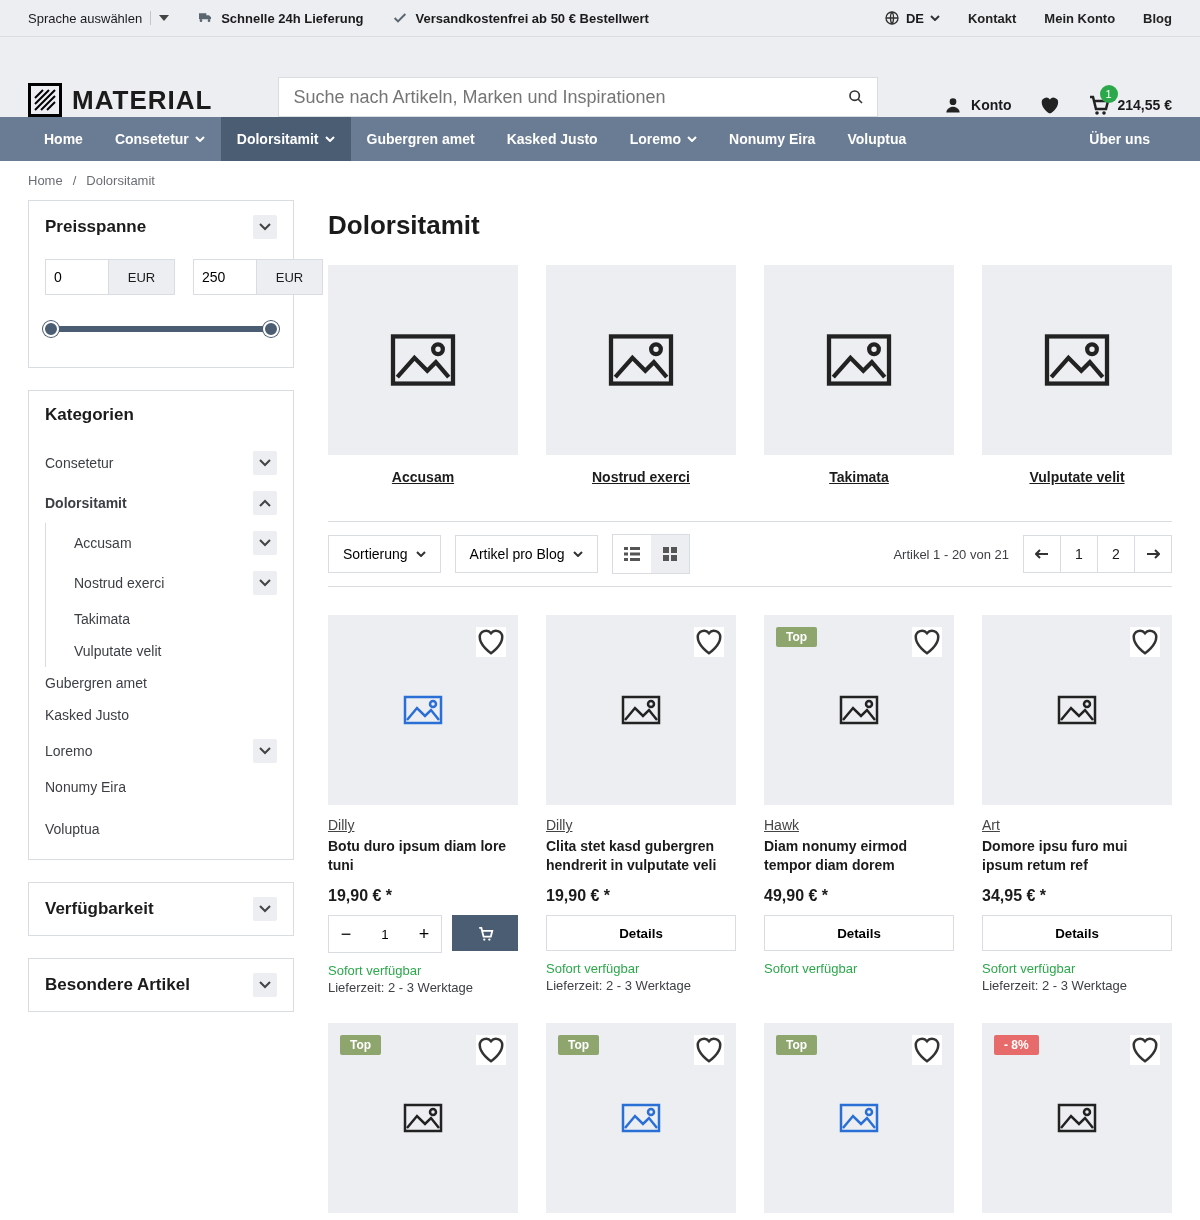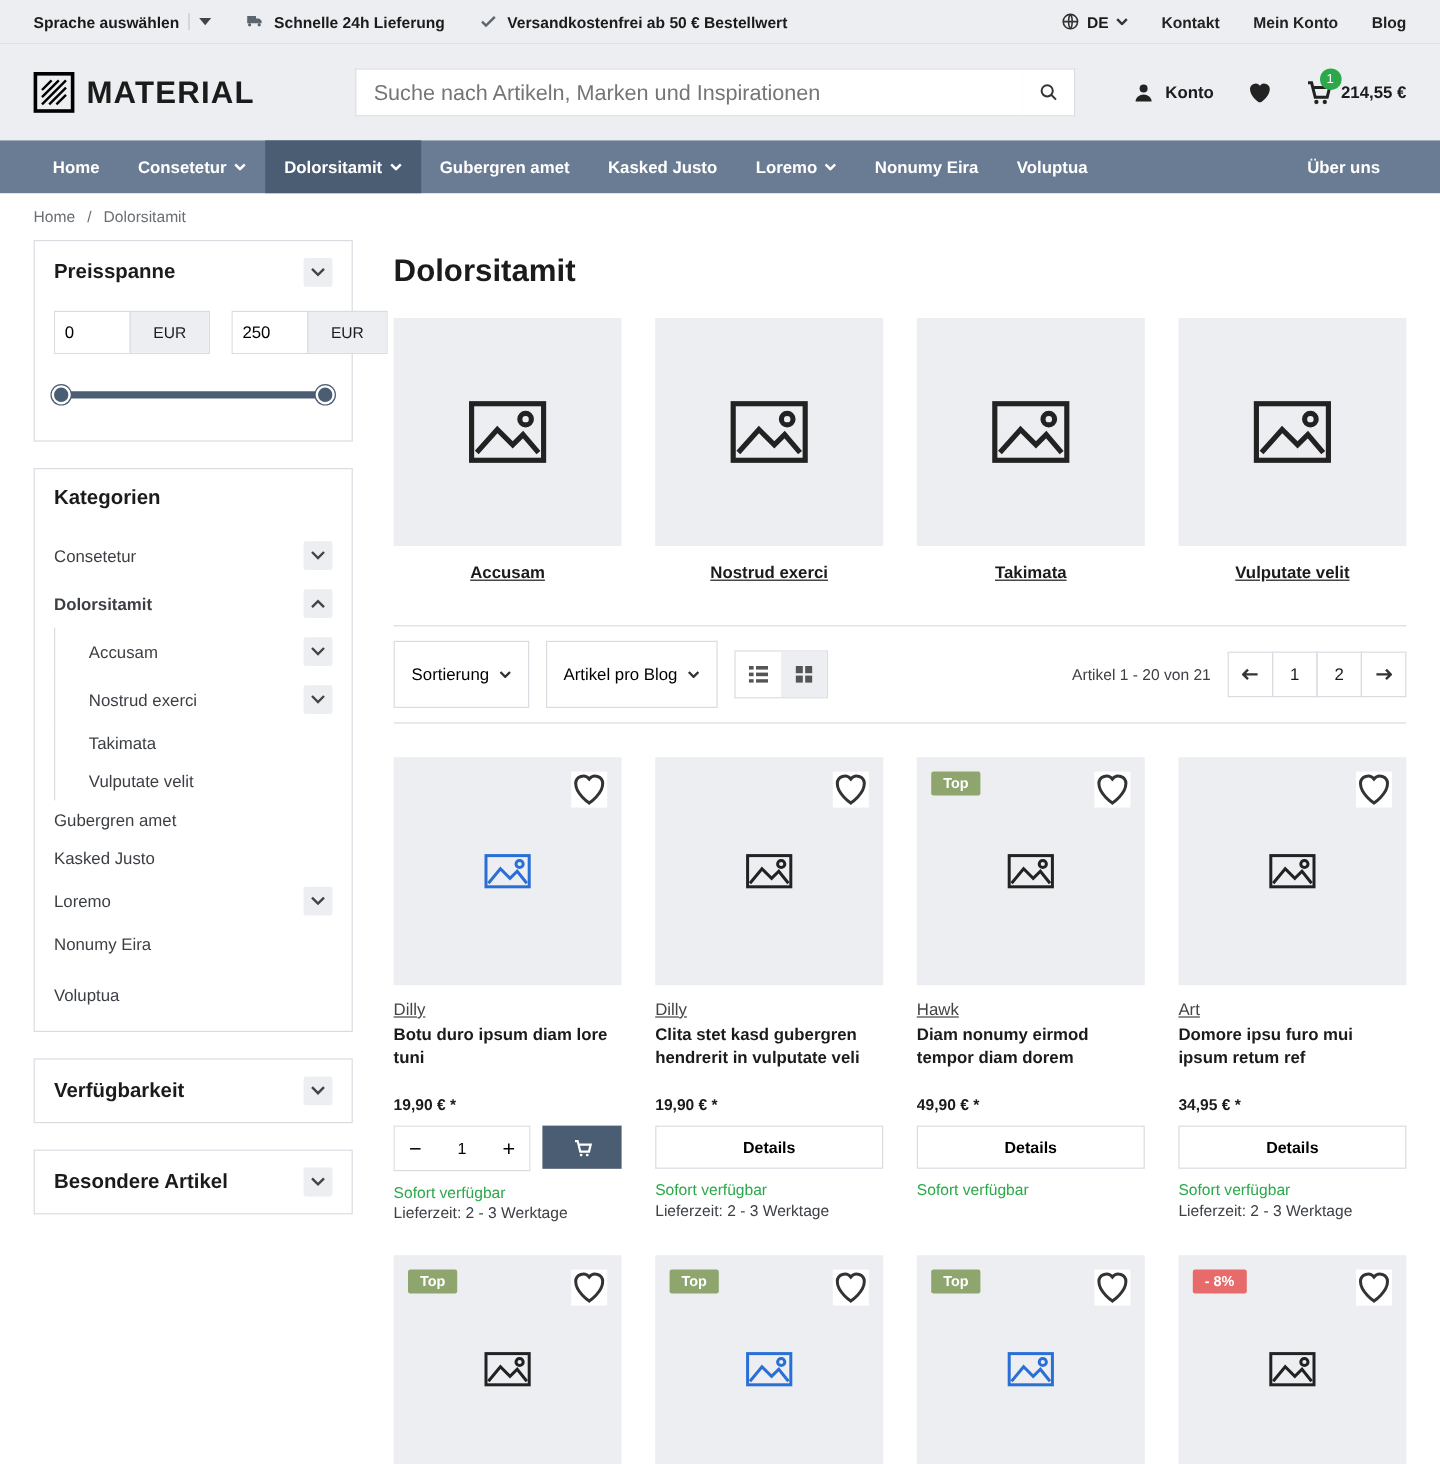--- a/index.html
+++ b/index.html
@@ -17,31 +17,31 @@
   }
   *{box-sizing:border-box;}
   body{margin:0;font-family:Arial,Helvetica,sans-serif;color:var(--ink);background:#fff;font-size:14px;}
   a{color:inherit;text-decoration:none;}
   .container{max-width:1180px;margin:0 auto;padding:0 18px;}
 
   
   .topbar{background:var(--soft);border-bottom:1px solid var(--line);font-size:13px;}
   .topbar-inner{display:flex;justify-content:space-between;align-items:center;height:36px;}
   .top-left,.top-right{display:flex;align-items:center;gap:28px;}
-  .lang{display:flex;align-items:center;gap:8px;color:var(--ink);font-weight:700;}
+  .lang{display:flex;align-items:center;gap:8px;color:var(--ink);font-weight:400;}
   .lang .caret{width:0;height:0;border-left:5px solid transparent;border-right:5px solid transparent;border-top:6px solid #444;}
   .lang .sep{width:1px;height:14px;background:#c3c7cc;}
   .meta-item{display:flex;align-items:center;gap:8px;color:var(--ink);font-weight:600;}
   .meta-item svg{flex:none;}
   .top-right a{color:#222;font-weight:600;}
   .lang-select{display:flex;align-items:center;gap:6px;font-weight:600;}
 
   
   .header{background:var(--soft);}
-  .header-inner{display:flex;align-items:center;height:80px;gap:24px;}
+  .header-inner{display:flex;align-items:flex-end;height:80px;gap:6px;}
   .logo{display:flex;align-items:center;gap:10px;font-weight:900;font-size:26px;letter-spacing:1px;}
   .logo .mark{width:34px;height:34px;border:3px solid #000;display:flex;align-items:center;justify-content:center;}
   .logo .mark svg{width:24px;height:24px;}
   .search{flex:1;display:flex;max-width:600px;margin-left:60px;}
   .search input{flex:1;height:40px;border:1px solid var(--line);border-right:none;padding:0 14px;font-size:18px;background:#fff;}
   .search button{width:44px;height:40px;border:1px solid var(--line);border-left:none;background:#fff;cursor:pointer;display:flex;align-items:center;justify-content:center;}
   .hdr-actions{display:flex;align-items:center;gap:26px;margin-left:auto;}
   .hdr-act{display:flex;align-items:center;gap:8px;font-weight:600;}
   .cart{position:relative;display:flex;align-items:center;gap:8px;}
   .cart .bubble{position:absolute;top:-8px;left:14px;background:var(--green);color:#fff;width:18px;height:18px;border-radius:50%;font-size:11px;display:flex;align-items:center;justify-content:center;}
@@ -81,41 +81,41 @@
 
   
   h1.page-title{font-size:26px;margin:10px 0 24px;font-weight:900;}
   .subcats{display:grid;grid-template-columns:repeat(4,1fr);gap:28px;margin-bottom:36px;}
   .subcat{display:flex;flex-direction:column;align-items:center;gap:14px;}
   .ph{width:100%;aspect-ratio:1/1;background:var(--soft);display:flex;align-items:center;justify-content:center;}
   .ph svg{width:72px;height:60px;}
   .subcat a{text-decoration:underline;font-weight:600;}
 
   .toolbar{display:flex;align-items:center;gap:14px;border-top:1px solid var(--line);border-bottom:1px solid var(--line);padding:12px 0;margin-bottom:28px;}
-  .tbtn{height:56px;border:1px solid var(--line);background:#fff;display:flex;align-items:center;gap:8px;padding:0 14px;cursor:pointer;font-size:14px;}
+  .tbtn{height:38px;border:1px solid var(--line);background:#fff;display:flex;align-items:center;gap:8px;padding:0 14px;cursor:pointer;font-size:14px;}
   .view{display:flex;border:1px solid var(--line);}
   .view .vb{width:38px;height:38px;display:flex;align-items:center;justify-content:center;cursor:pointer;}
   .view .vb.active{background:var(--soft);}
   .tool-right{margin-left:auto;display:flex;align-items:center;gap:14px;}
   .count{font-size:13px;color:#3c3f43;}
   .pager{display:flex;}
   .pager a{width:38px;height:38px;border:1px solid var(--line);margin-left:-1px;display:flex;align-items:center;justify-content:center;font-size:14px;}
   .pager a:first-child{margin-left:0;}
 
   .grid{display:grid;grid-template-columns:repeat(4,1fr);gap:28px;}
   .card{display:flex;flex-direction:column;}
   .thumb{position:relative;background:var(--soft);aspect-ratio:1/1;display:flex;align-items:center;justify-content:center;}
   .thumb svg{width:40px;height:32px;}
   .badge{position:absolute;left:12px;top:12px;padding:3px 10px;color:#fff;font-size:12px;font-weight:600;border-radius:2px;}
   .badge.top{background:var(--badge);}
   .badge.sale{background:var(--red);}
   .wish{position:absolute;right:12px;top:12px;width:30px;height:30px;background:#fff;display:flex;align-items:center;justify-content:center;cursor:pointer;}
   .brand{text-decoration:underline;color:#444;margin:12px 0 4px;font-size:14px;}
   .title{font-weight:700;line-height:1.35;min-height:38px;}
-  .price{font-weight:800;font-size:13px;margin-top:22px;}
+  .price{font-weight:800;font-size:16px;margin-top:12px;}
   .actions{display:flex;gap:10px;margin-top:10px;}
   .qty{display:flex;border:1px solid var(--line);}
   .qty button{width:34px;height:36px;border:none;background:#fff;font-size:18px;cursor:pointer;}
   .qty input{width:44px;height:36px;border:none;text-align:center;}
   .addcart{flex:1;height:36px;background:var(--accent);color:#fff;border:none;display:flex;align-items:center;justify-content:center;cursor:pointer;}
   .details-btn{height:36px;width:100%;border:1px solid var(--line);background:#fff;cursor:pointer;font-weight:600;}
   .stock{color:var(--green);font-size:13px;margin-top:10px;}
   .ship{font-size:13px;color:#3d4146;margin-top:2px;}
 
   svg.icon{width:16px;height:16px;}

